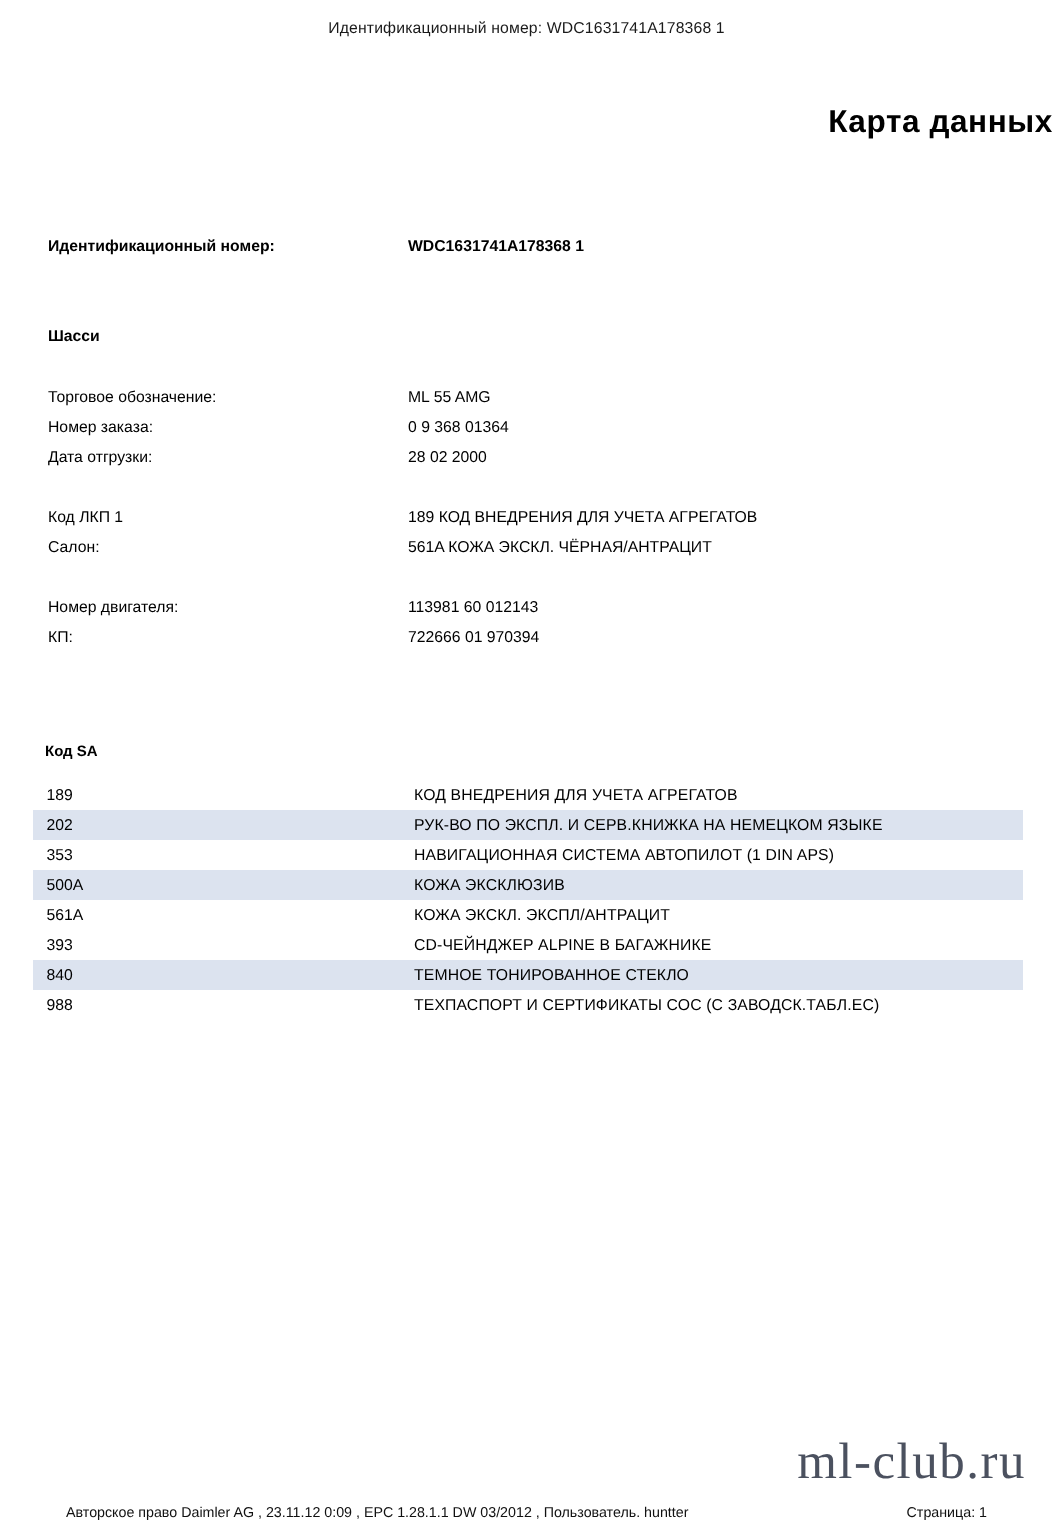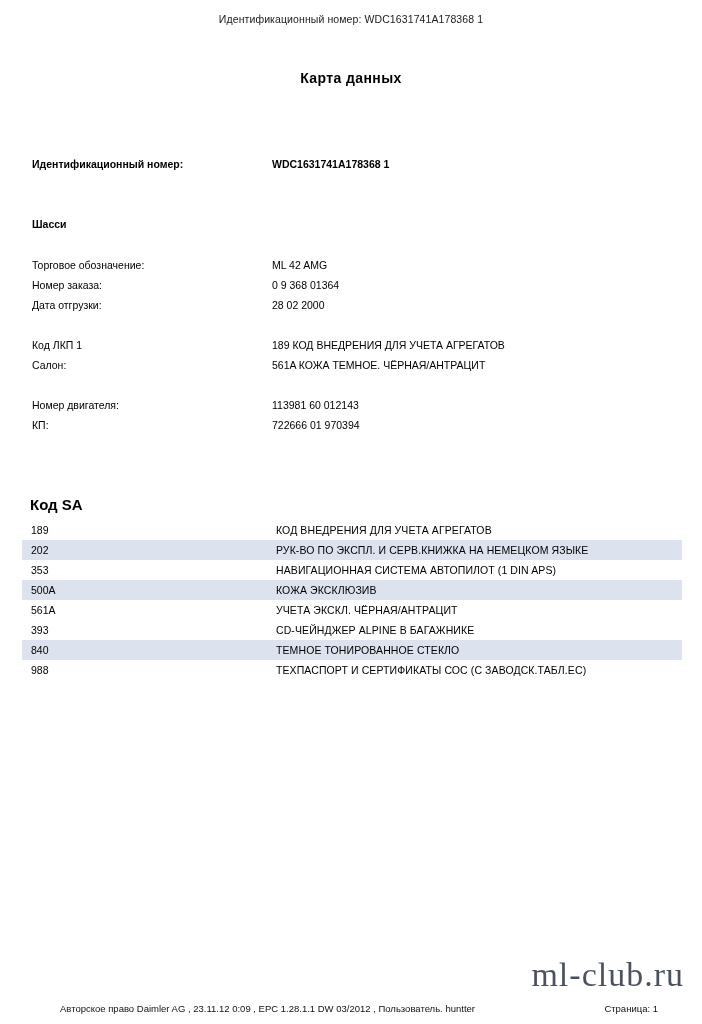--- a/index.html
+++ b/index.html
@@ -30,22 +30,22 @@
     text-align: center;
     font-size: 10.5px;
     letter-spacing: 0.1px;
     color: #1a1a1a;
   }
   .doc-title {
     position: absolute;
     top: 70px;
     left: 0;
     width: 702px;
-    text-align: center;
-    font-size: 14px;
+    text-align: right;
+    font-size: 21px;
     font-weight: bold;
     letter-spacing: 0.4px;
   }
   .field-row {
     position: absolute;
     left: 32px;
     width: 650px;
     font-size: 10.5px;
     color: #000;
   }
@@ -67,21 +67,21 @@
   .section-head {
     position: absolute;
     left: 32px;
     font-size: 10.5px;
     font-weight: bold;
   }
   .sa-head {
     position: absolute;
     left: 30px;
     top: 496px;
-    font-size: 15px;
+    font-size: 10px;
     font-weight: bold;
   }
   .sa-table {
     position: absolute;
     left: 22px;
     top: 520px;
     width: 660px;
     border-collapse: collapse;
     font-size: 10.5px;
   }
@@ -110,21 +110,20 @@
     bottom: 13px;
     width: 702px;
     font-size: 9.5px;
     color: #111;
   }
   .footer-left {
     position: absolute;
     left: 44px;
     top: 0;
     white-space: nowrap;
-    margin-left: 16px;
   }
   .footer-right {
     position: absolute;
     right: 44px;
     top: 0;
     white-space: nowrap;
   }
   .watermark {
     position: absolute;
     right: 18px;
@@ -148,38 +147,38 @@
 
   <div class="field-row" style="top:158px;">
     <span class="field-label bold">Идентификационный номер:</span>
     <span class="field-value bold">WDC1631741A178368 1</span>
   </div>
 
   <div class="section-head" style="top:218px;text-align:right;">Шасси</div>
 
   <div class="field-row" style="top:259px;">
     <span class="field-label">Торговое обозначение:</span>
-    <span class="field-value">ML 42 AMG</span>
+    <span class="field-value">ML 55 AMG</span>
   </div>
   <div class="field-row" style="top:279px;">
     <span class="field-label">Номер заказа:</span>
     <span class="field-value">0 9 368 01364</span>
   </div>
   <div class="field-row" style="top:299px;">
     <span class="field-label">Дата  отгрузки:</span>
     <span class="field-value">28 02 2000</span>
   </div>
 
   <div class="field-row" style="top:339px;">
     <span class="field-label">Код ЛКП 1</span>
     <span class="field-value">189 КОД ВНЕДРЕНИЯ ДЛЯ УЧЕТА АГРЕГАТОВ</span>
   </div>
   <div class="field-row" style="top:359px;">
     <span class="field-label">Салон:</span>
-    <span class="field-value">561A КОЖА ТЕМНОЕ. ЧЁРНАЯ/АНТРАЦИТ</span>
+    <span class="field-value">561A КОЖА ЭКСКЛ. ЧЁРНАЯ/АНТРАЦИТ</span>
   </div>
 
   <div class="field-row" style="top:399px;">
     <span class="field-label">Номер двигателя:</span>
     <span class="field-value">113981 60 012143</span>
   </div>
   <div class="field-row" style="top:419px;">
     <span class="field-label">КП:</span>
     <span class="field-value">722666 01 970394</span>
   </div>
@@ -199,21 +198,21 @@
       <tr>
         <td class="sa-code">353</td>
         <td class="sa-desc">НАВИГАЦИОННАЯ СИСТЕМА  АВТОПИЛОТ (1 DIN APS)</td>
       </tr>
       <tr class="alt">
         <td class="sa-code">500A</td>
         <td class="sa-desc">КОЖА ЭКСКЛЮЗИВ</td>
       </tr>
       <tr>
         <td class="sa-code">561A</td>
-        <td class="sa-desc">УЧЕТА ЭКСКЛ. ЧЁРНАЯ/АНТРАЦИТ</td>
+        <td class="sa-desc">КОЖА ЭКСКЛ. ЭКСПЛ/АНТРАЦИТ</td>
       </tr>
       <tr>
         <td class="sa-code">393</td>
         <td class="sa-desc">CD-ЧЕЙНДЖЕР  ALPINE В БАГАЖНИКЕ</td>
       </tr>
       <tr class="alt">
         <td class="sa-code">840</td>
         <td class="sa-desc">ТЕМНОЕ ТОНИРОВАННОЕ СТЕКЛО</td>
       </tr>
       <tr>

